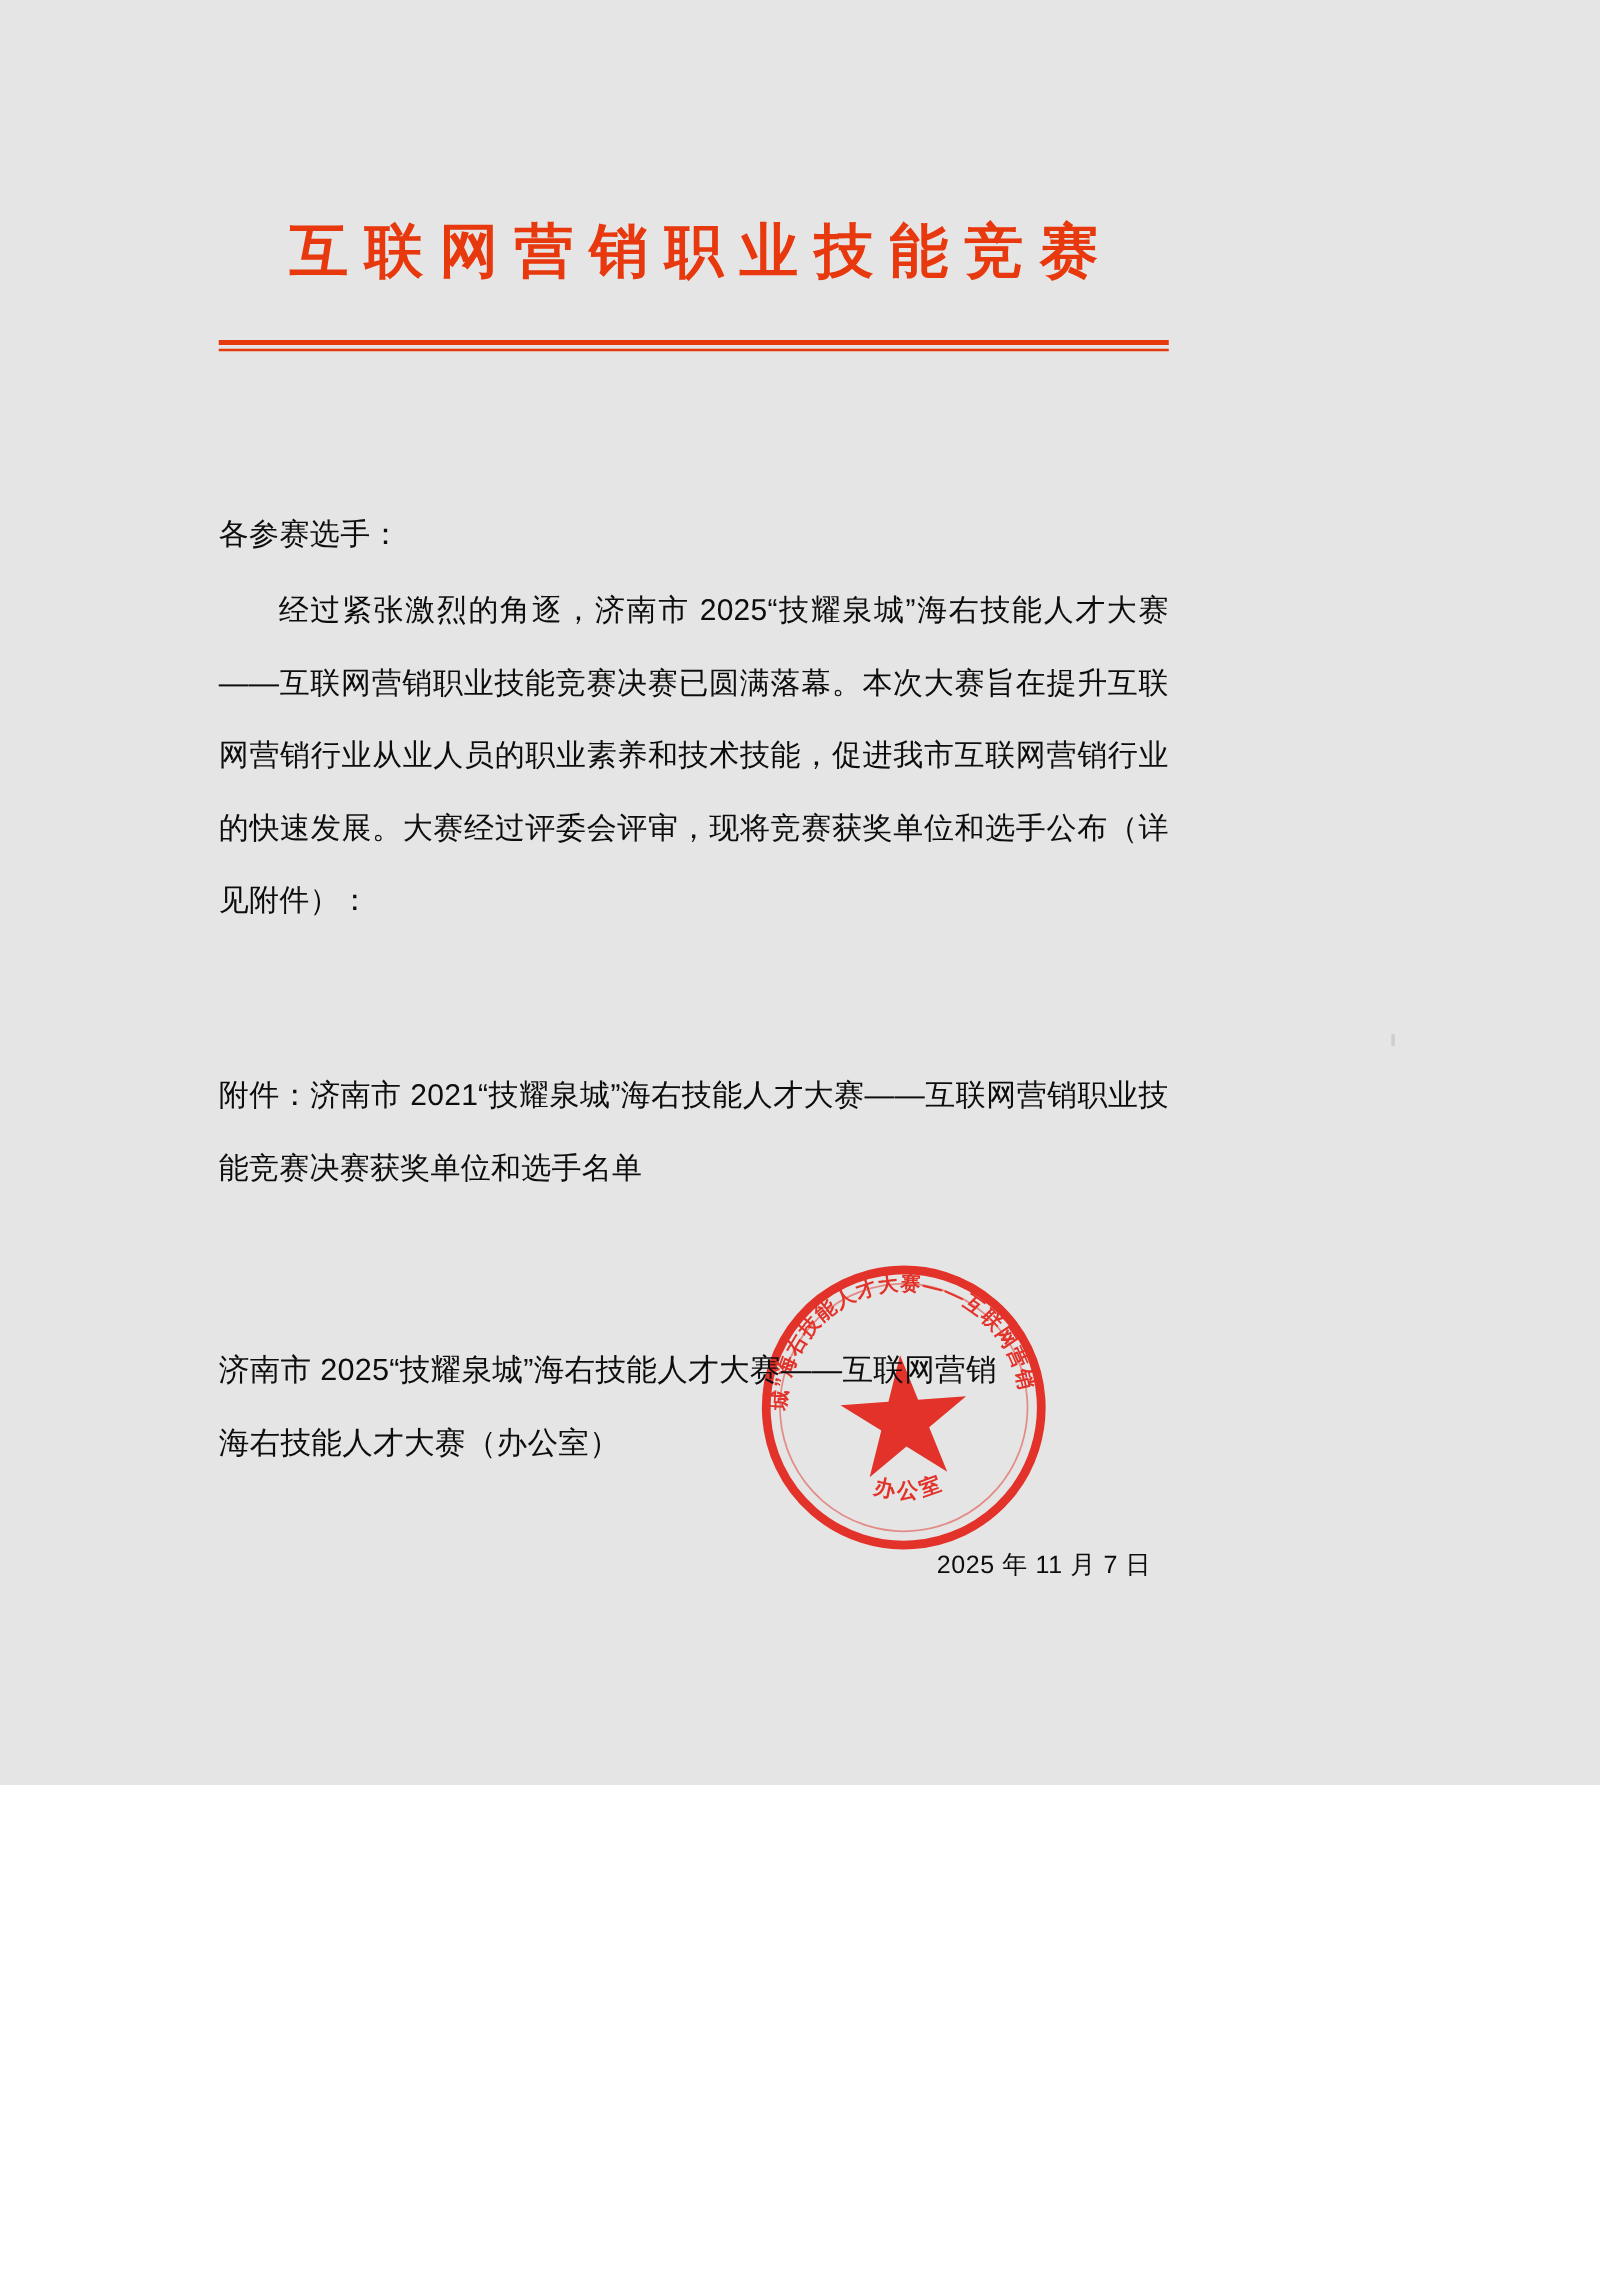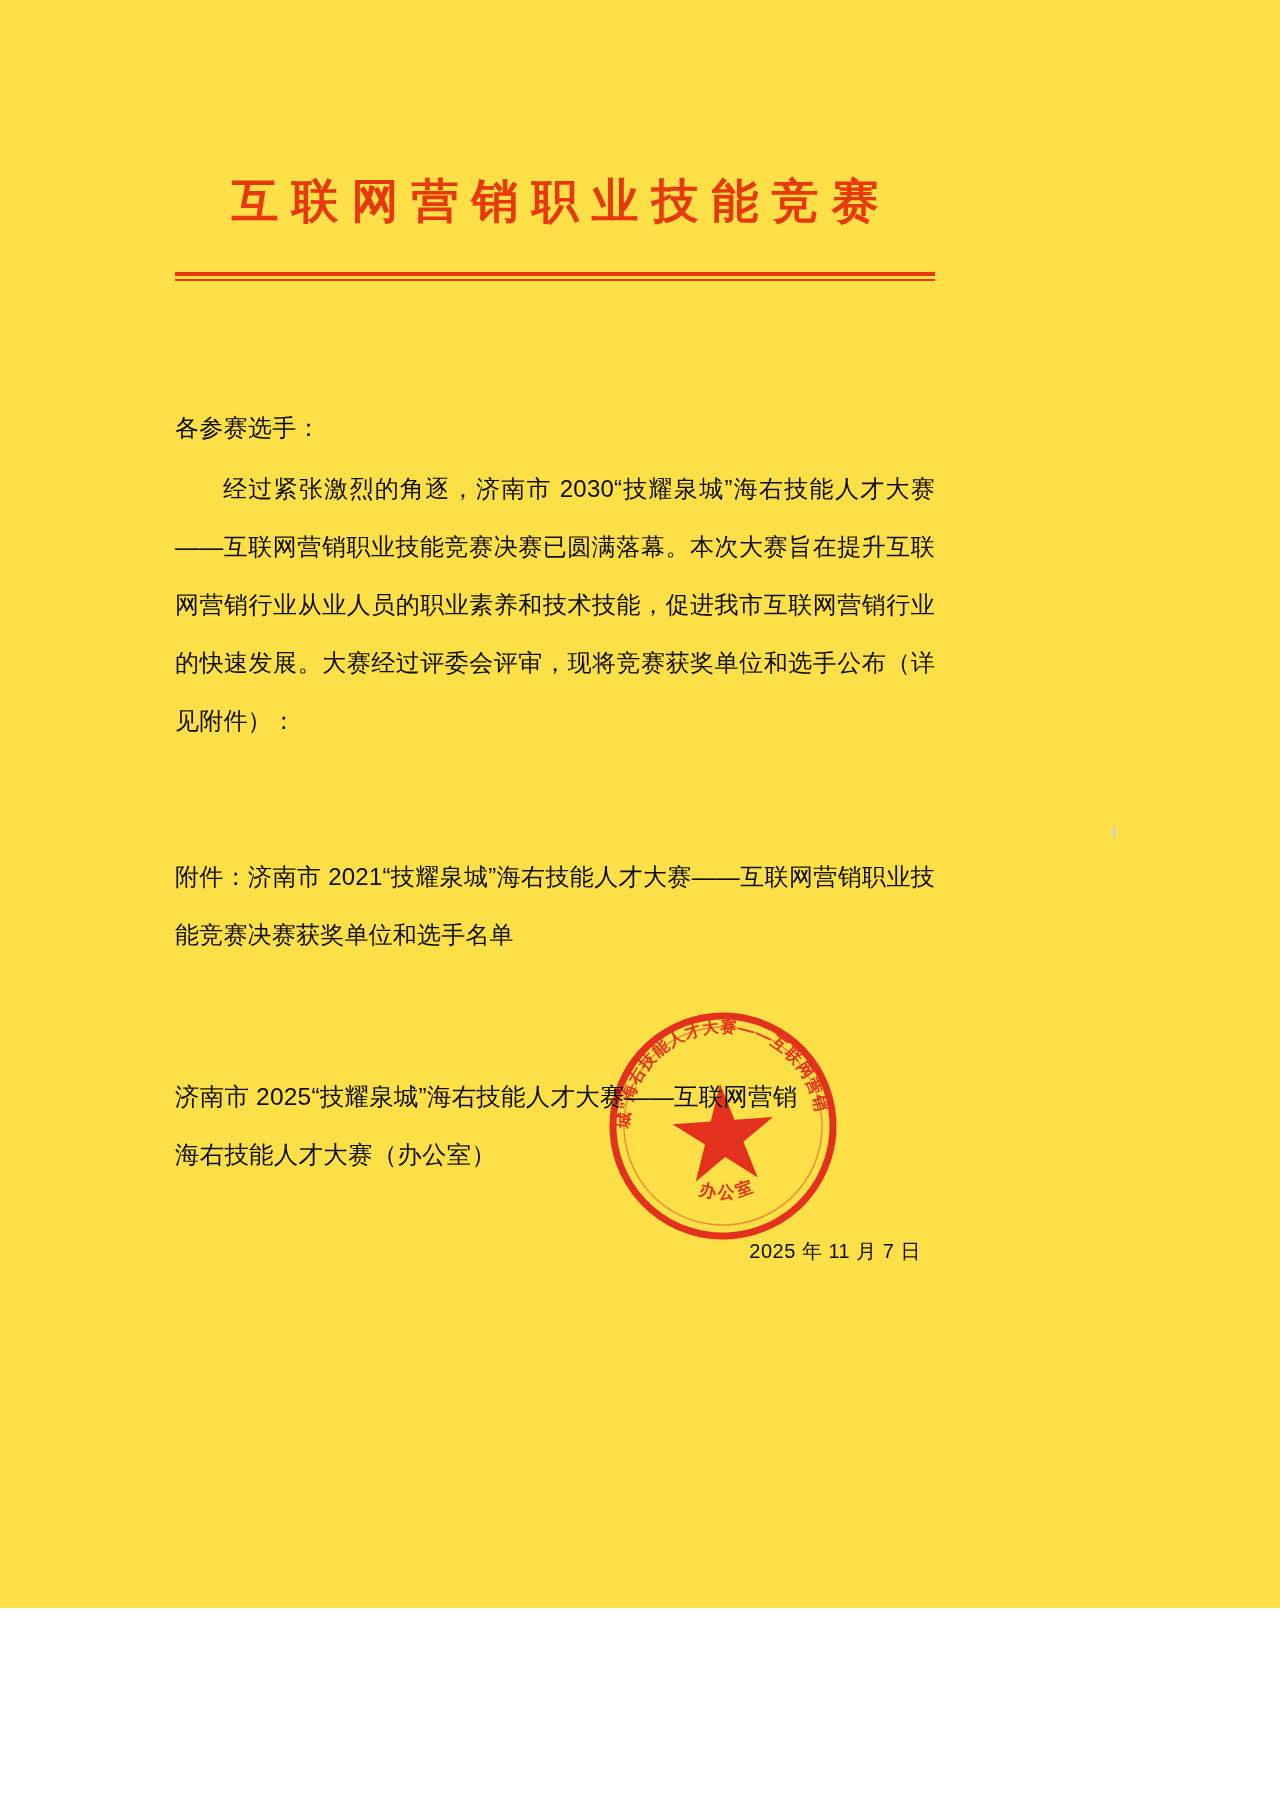--- a/index.html
+++ b/index.html
@@ -13,22 +13,22 @@
     font-family: "Liberation Sans", "DejaVu Sans", sans-serif;
     color: #0d0d0d;
     position: relative;
     overflow: hidden;
   }
 
   .page {
     position: absolute;
     left: 0; top: 0;
     width: 1280px;
-    height: 1608px;
-    background: #fde047;
+    height: 1428px;
+    background: #e5e5e5;
   }
 
   .doc-body {
     position: absolute;
     left: 175px;
     top: 0;
     width: 760px;
     height: 1816px;
   }
 
@@ -189,21 +189,21 @@
 
     <div class="rule-wrap">
       <div class="rule-thick"></div>
       <div class="rule-gap"></div>
       <div class="rule-thin"></div>
     </div>
 
 
     <div class="salutation">各参赛选手：</div>
 
-    <div class="para">经过紧张激烈的角逐，济南市 2030“技耀泉城”海右技能人才大赛——互联网营销职业技能竞赛决赛已圆满落幕。本次大赛旨在提升互联网营销行业从业人员的职业素养和技术技能，促进我市互联网营销行业的快速发展。大赛经过评委会评审，现将竞赛获奖单位和选手公布（详见附件）：</div>
+    <div class="para">经过紧张激烈的角逐，济南市 2025“技耀泉城”海右技能人才大赛——互联网营销职业技能竞赛决赛已圆满落幕。本次大赛旨在提升互联网营销行业从业人员的职业素养和技术技能，促进我市互联网营销行业的快速发展。大赛经过评委会评审，现将竞赛获奖单位和选手公布（详见附件）：</div>
 
     <div class="speck"></div>
 
     <div class="attachment">附件：济南市 2021“技耀泉城”海右技能人才大赛——互联网营销职业技能竞赛决赛获奖单位和选手名单</div>
 
     <div class="seal">
       <svg width="232" height="232" viewBox="0 0 232 232" xmlns="http://www.w3.org/2000/svg">
         <defs>
           <path id="sealArcTop" d="M 22,116 A 94,94 0 0 1 210,116"></path>
           <path id="sealArcBottom" d="M 44,116 A 72,72 0 0 0 188,116"></path>

